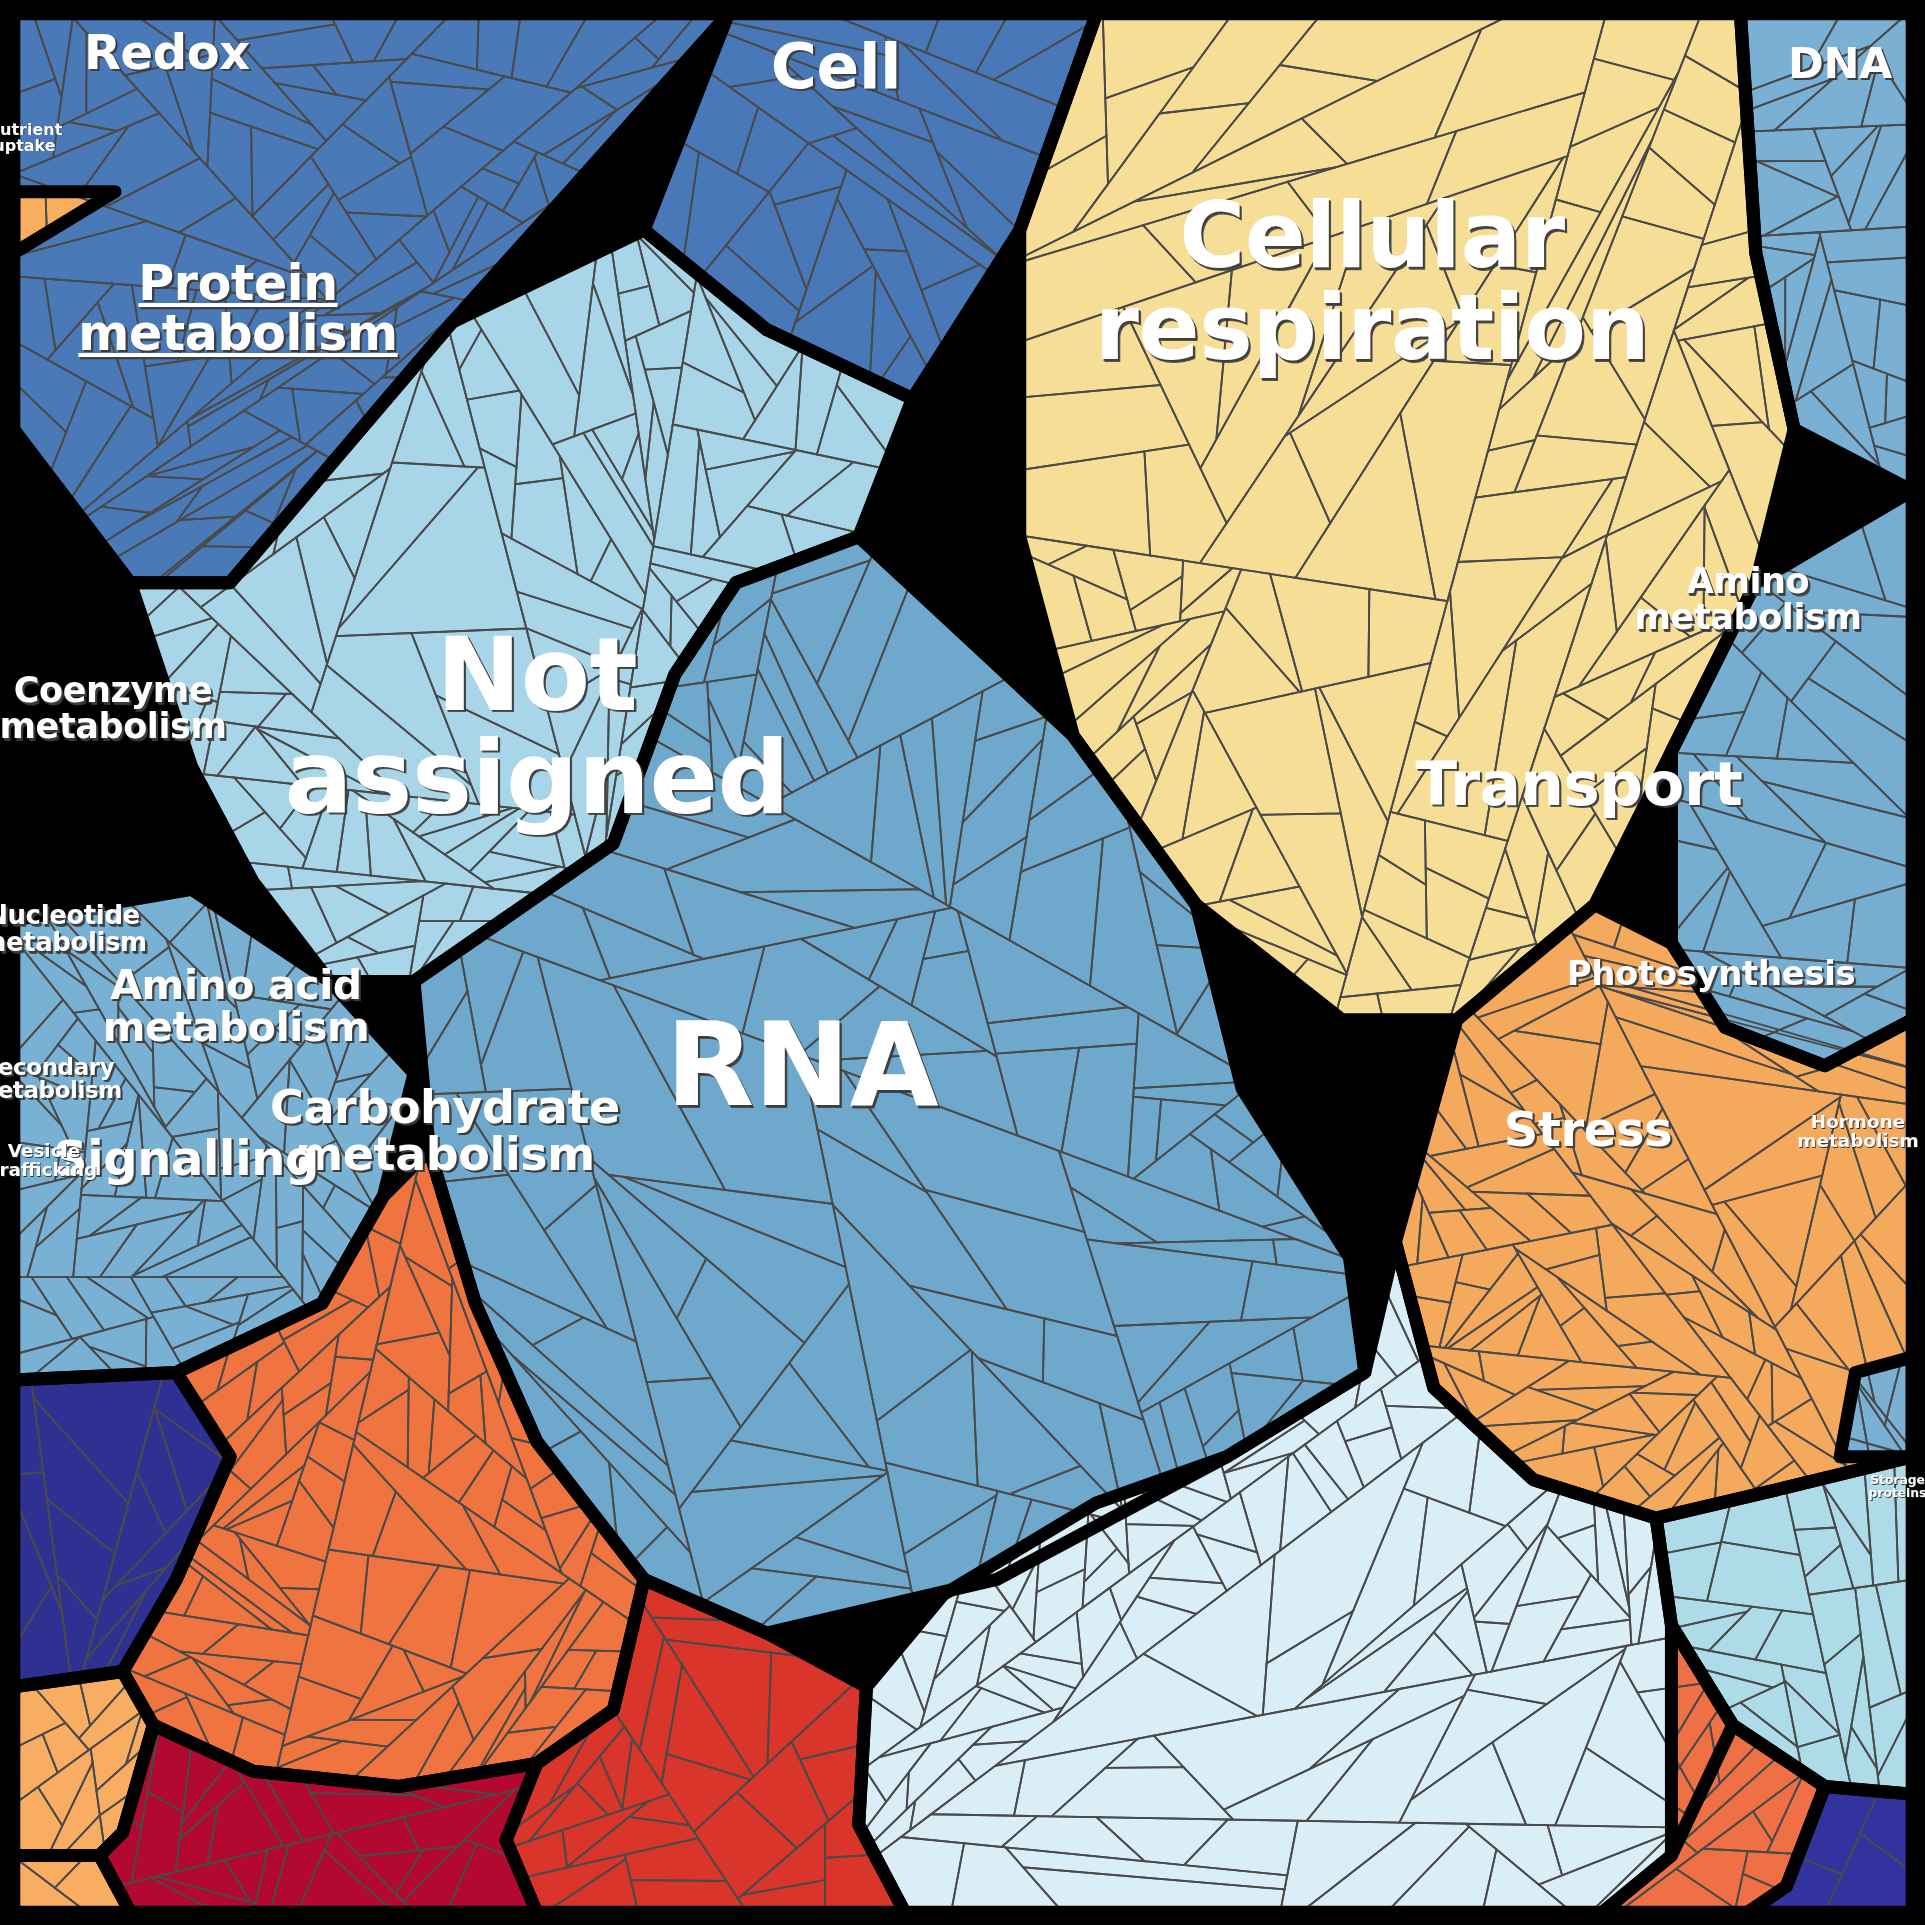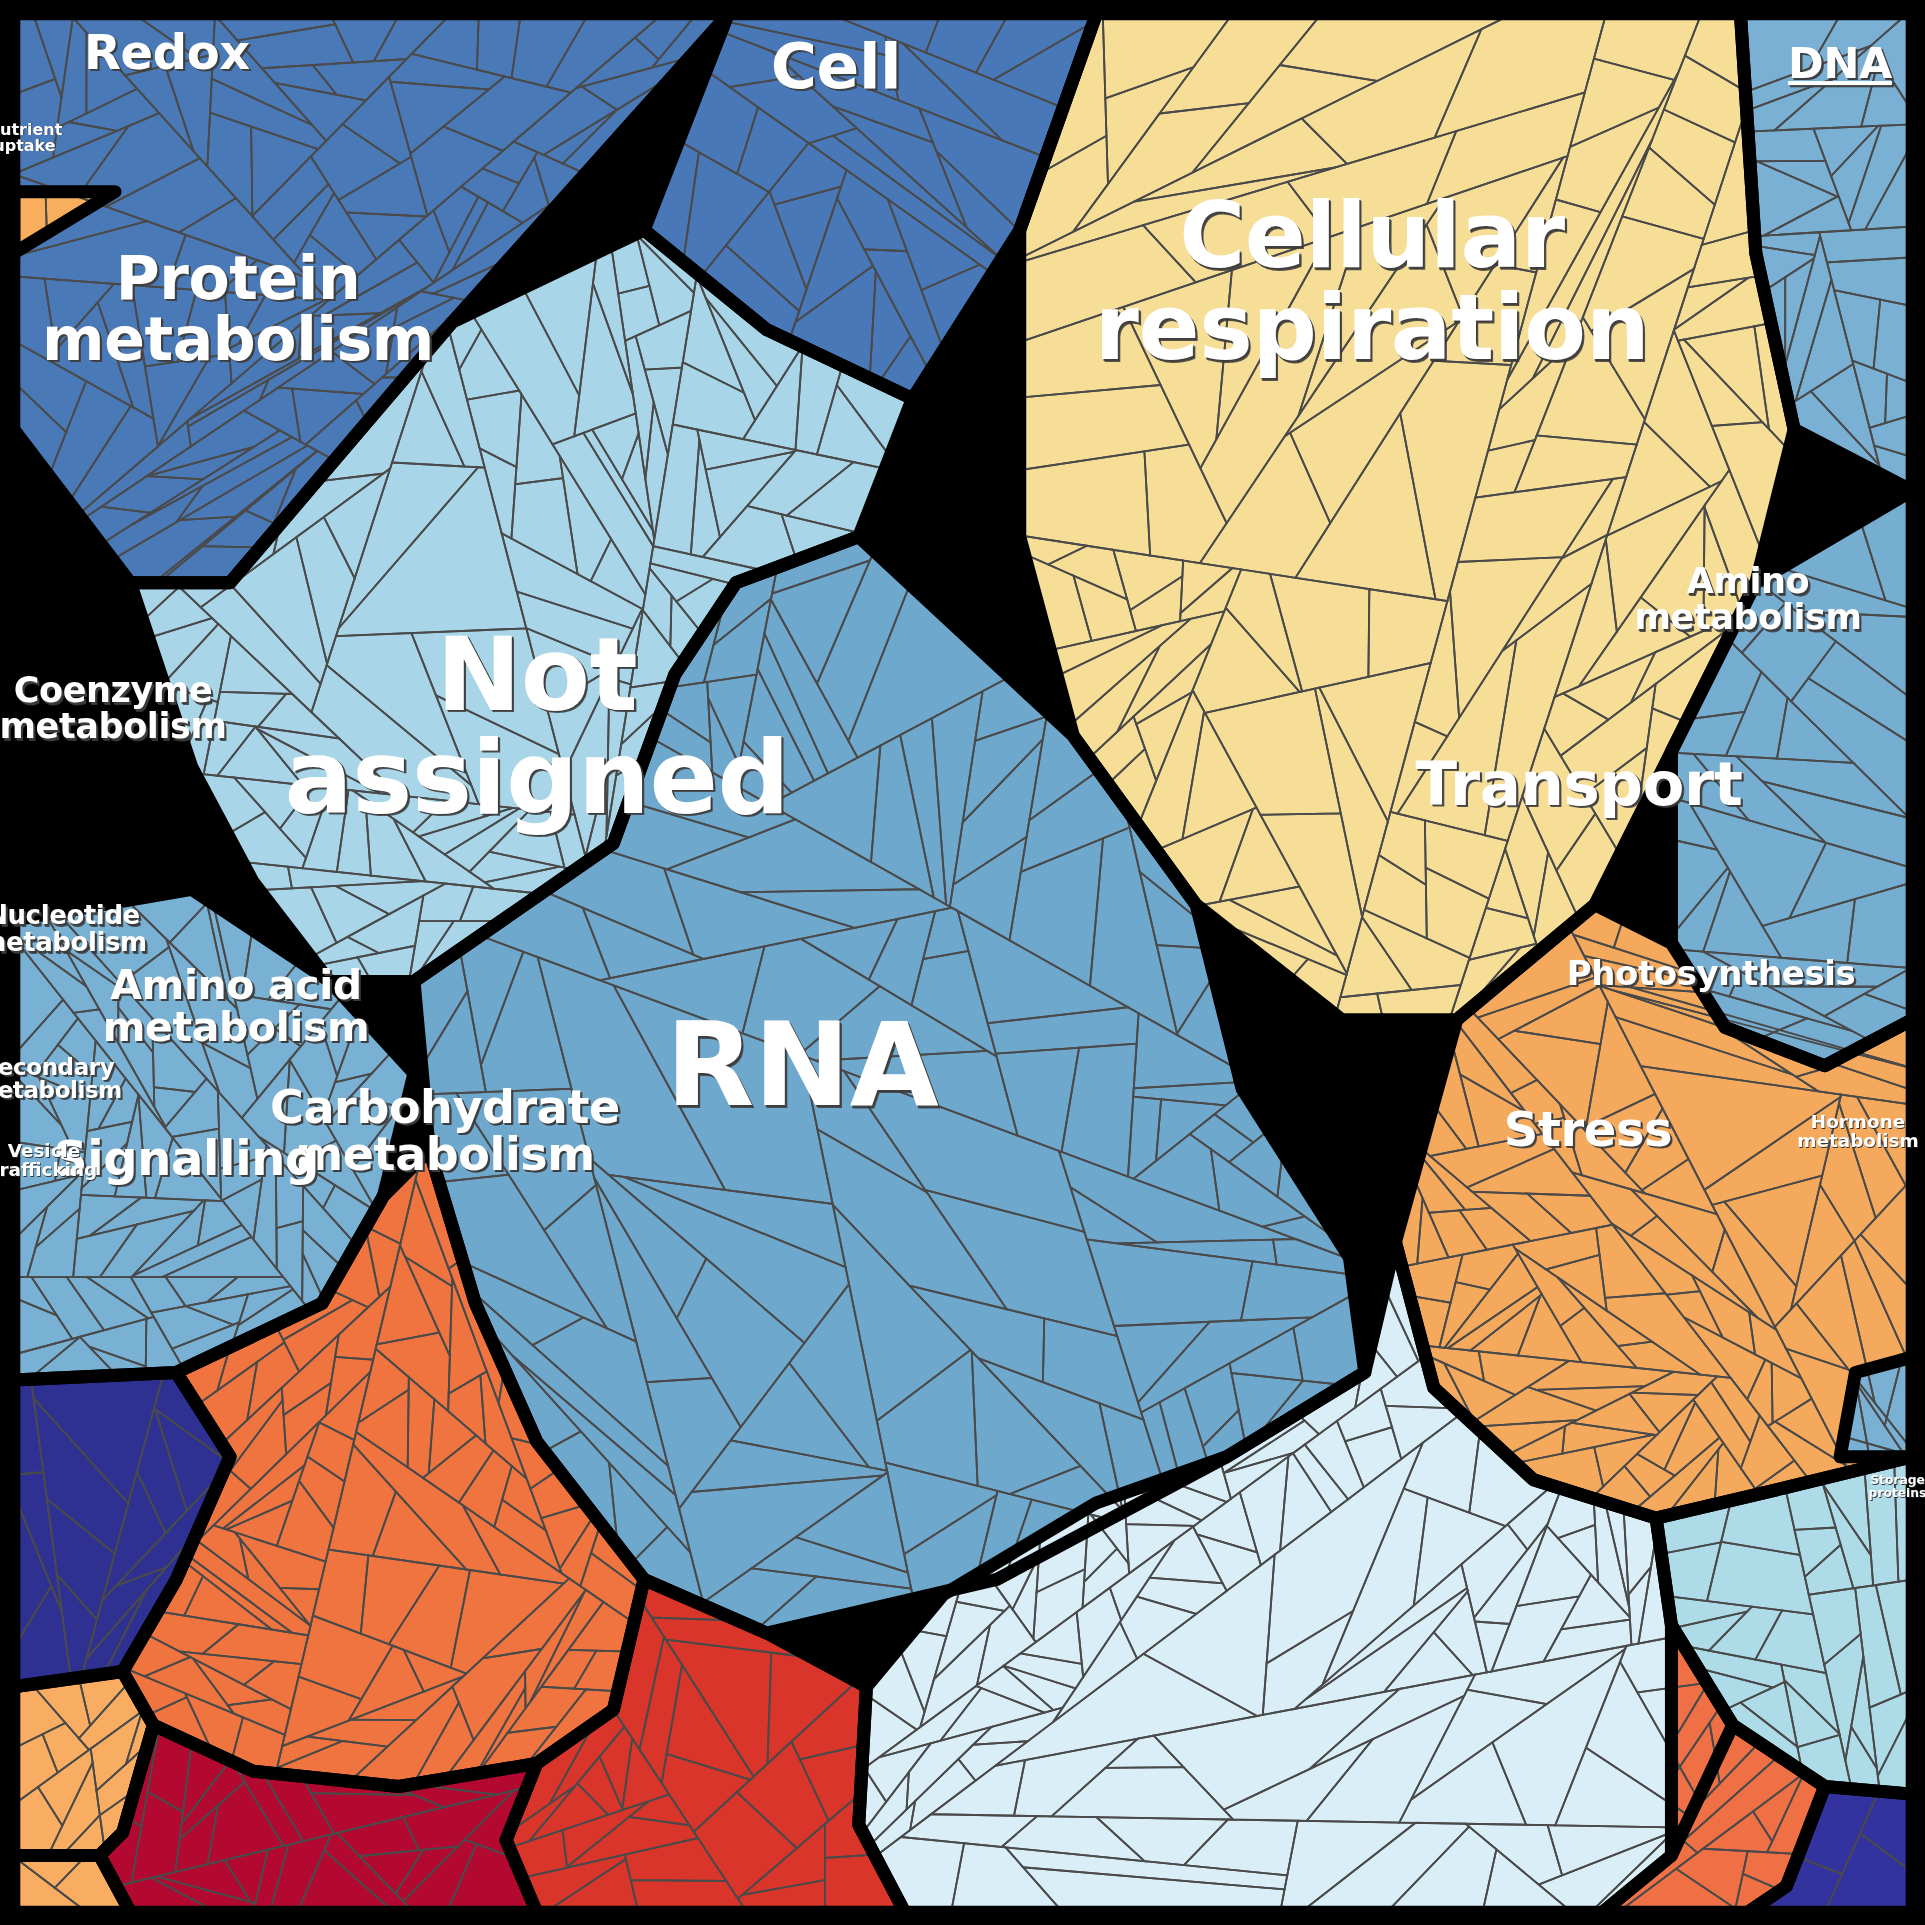--- a/index.html
+++ b/index.html
@@ -1215,24 +1215,24 @@
         <path d="M200.0,2250.0L330.0,2310.0L520.0,2330.0L700.0,2300.0L660.0,2400.0L700.0,2494.0L170.0,2494.0L130.0,2420.0L160.0,2390.0Z"></path>
         <path d="M18.0,2420.0L130.0,2420.0L170.0,2494.0L18.0,2494.0Z"></path>
       </g>
 
     <rect x="9" y="9" width="2494" height="2494" fill="none" stroke="#000000" stroke-width="20"></rect>
   </svg>
 
   <div id="labels">
       <div class="lbl" style="left: 84px; top: 52px; font-size: 48px; transform: translate(0px, -50%); text-align: left;">Redox</div>
       <div class="lbl" style="left: 836px; top: 67px; font-size: 63px;">Cell</div>
-      <div class="lbl" style="left: 1840px; top: 64px; font-size: 43px; text-decoration: underline;">DNA</div>
+      <div class="lbl" style="left: 1840px; top: 64px; font-size: 43px;">DNA</div>
       <div class="lbl tiny" style="left: 24.5px; top: 138px; font-size: 16px;">Nutrient
 uptake</div>
-      <div class="lbl" style="left: 238px; top: 309px; font-size: 60px;">Protein
+      <div class="lbl" style="left: 238px; top: 309px; font-size: 49px; text-decoration: underline;">Protein
 metabolism</div>
       <div class="lbl" style="left: 1372px; top: 282px; font-size: 90px;">Cellular
 respiration</div>
       <div class="lbl" style="left: 1748px; top: 600px; font-size: 35px;">Amino
 metabolism</div>
       <div class="lbl" style="left: 113px; top: 709px; font-size: 35px;">Coenzyme
 metabolism</div>
       <div class="lbl" style="left: 537px; top: 727px; font-size: 101px;">Not
 assigned</div>
       <div class="lbl" style="left: 1579px; top: 784px; font-size: 61px;">Transport</div>

